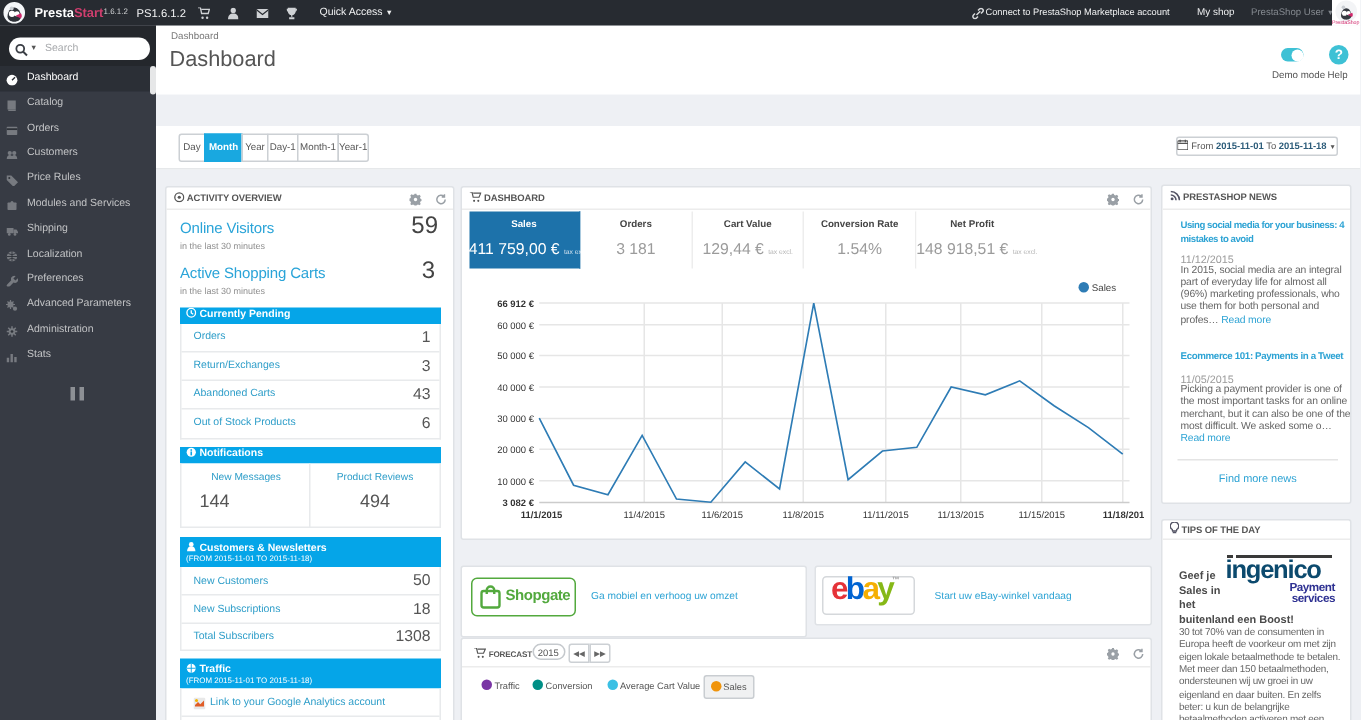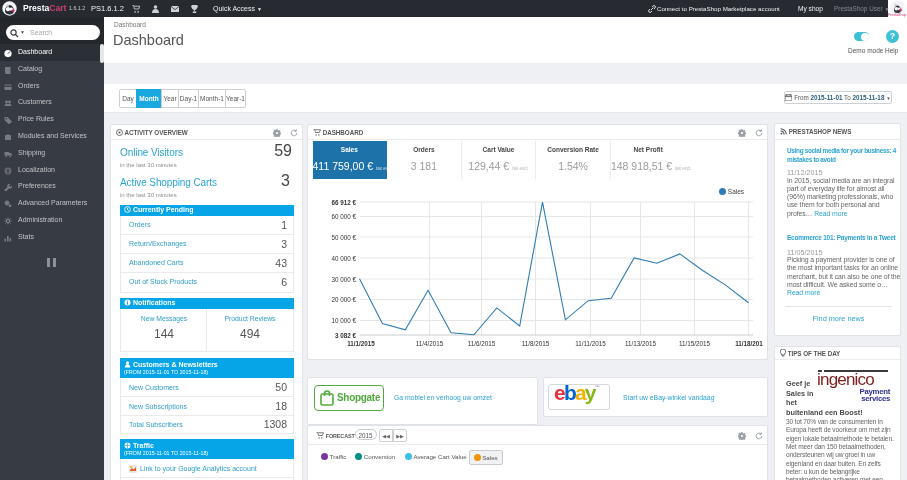--- a/index.html
+++ b/index.html
@@ -43,21 +43,21 @@
 
 <div id="topbar">
   <div class="ico" style="left:2px;top:1px"><svg width="15" height="15" viewBox="0 0 15 15">
         <circle cx="7.5" cy="7.5" r="7.2" fill="#f4f6f8"></circle>
         <path d="M3 10c0-3 2-6 4.5-6S12 7 12 10c0 2-2 3.5-4.5 3.5S3 12 3 10z" fill="#2e3238"></path>
         <circle cx="6" cy="8.2" r="2.1" fill="#fff"></circle>
         <circle cx="9.3" cy="8.2" r="1.7" fill="#fff"></circle>
         <path d="M8.5 9.5l3.4-1.6c.9 1 .8 2.6-.1 3.4z" fill="#d0286b"></path>
         <circle cx="5.8" cy="4.6" r="1.3" fill="#c9cdd2"></circle>
       </svg></div>
-  <div class="it" style="left:23px;font-size:8.6px;font-weight:bold;color:#fff">Presta<span style="color:#cf3e6e">Cart</span></div>
+  <div class="it" style="left:23px;font-size:8.6px;font-weight:bold;color:#fff">Presta<span style="color:#cf3e6e">Start</span></div>
   <div class="it" style="left:69px;font-size:5.3px;color:#cfd1d3">1.6.1.2</div>
   <div class="it" style="left:91px;font-size:7.5px;color:#f2f3f4">PS1.6.1.2</div>
   <div class="ico" style="left:132px;top:5px"><svg width="8" height="8" viewBox="0 0 10 10">
         <path d="M0 0h2l1 5h5.5l1-3.5H3" fill="none" stroke="#cfd2d5" stroke-width="1.1"></path>
         <circle cx="3.8" cy="8.6" r="1" fill="#cfd2d5"></circle>
         <circle cx="7.6" cy="8.6" r="1" fill="#cfd2d5"></circle>
       </svg></div>
   <div class="ico" style="left:152px;top:5px"><svg width="7" height="8" viewBox="0 0 8 9">
         <circle cx="4" cy="2.2" r="2" fill="#cfd2d5"></circle>
         <path d="M0 9c0-3 1.6-4.5 4-4.5S8 6 8 9z" fill="#cfd2d5"></path>
@@ -225,21 +225,21 @@
     </div>
 
     <div class="bluebar" style="top:173px;height:10.5px;line-height:10.5px"><svg style="vertical-align:-1px;margin-left:4px" width="7" height="7" viewBox="0 0 8 8">
           <circle cx="4" cy="4" r="3.5" fill="#fff"></circle>
           <rect x="3.4" y="1.7" width="1.2" height="1.2" fill="#05a5e8"></rect>
           <rect x="3.4" y="3.4" width="1.2" height="3" fill="#05a5e8"></rect>
         </svg> Notifications</div>
     <div class="dtable" style="top:183.5px;height:43px">
       <div style="position:absolute;left:0;top:0;width:86px;height:43px;border-right:1px solid #e8eaec">
         <div style="position:absolute;left:0;width:86px;top:6px;text-align:center;font-size:6.8px;color:#2f9ec9">New Messages</div>
-        <div style="position:absolute;left:0;width:86px;top:18px;text-align:center;font-size:12px;color:#555">144</div>
+        <div style="position:absolute;left:12px;width:86px;top:18px;font-size:12px;color:#555">144</div>
       </div>
       <div style="position:absolute;left:86px;top:0;width:86px;height:43px">
         <div style="position:absolute;left:0;width:86px;top:6px;text-align:center;font-size:6.8px;color:#2f9ec9">Product Reviews</div>
         <div style="position:absolute;left:0;width:86px;top:18px;text-align:center;font-size:12px;color:#555">494</div>
       </div>
     </div>
 
     <div class="bluebar" style="top:233px;height:20px">
       <div style="padding:2.5px 0 0 4px;line-height:8px"><svg style="vertical-align:-1px" width="7" height="7" viewBox="0 0 8 8">
             <circle cx="4" cy="2.2" r="1.8" fill="#fff"></circle>
@@ -419,20 +419,20 @@
   <div class="panel" style="left:670px;top:329px;width:127px;height:158px;overflow:hidden">
     <div class="phead" style="height:13px;line-height:13px"><svg style="vertical-align:-1px" width="6" height="8" viewBox="0 0 6 8">
           <path d="M3 0a2.7 2.7 0 011.5 5L4.3 6H1.7L1.5 5A2.7 2.7 0 013 0z" fill="none" stroke="#556" stroke-width="0.9"></path>
           <path d="M1.8 7h2.4" stroke="#556" stroke-width="0.9"></path>
         </svg> TIPS OF THE DAY</div>
     <div style="position:absolute;left:42px;top:23px;width:73px">
       <div style="position:relative;height:2px">
           <span style="position:absolute;left:1px;top:0;width:4px;height:2px;background:#3a3a39"></span>
           <span style="position:absolute;left:7px;top:0;width:64px;height:2px;background:#3a3a39"></span>
         </div>
-      <div style="font-size:17px;color:#7f1d1d;font-weight:normal;letter-spacing:-.8px;line-height:13px;margin-top:1px">ingenico</div>
+      <div style="font-size:17px;color:#0c4a6e;font-weight:bold;letter-spacing:-.8px;line-height:13px;margin-top:1px">ingenico</div>
       <div style="text-align:right;color:#2e3192;font-weight:bold;font-size:7.8px;line-height:7.4px;letter-spacing:-.3px;margin-top:2px">Payment<br>services</div>
     </div>
     <div style="position:absolute;left:11px;top:32px;width:34px;font-size:7.3px;font-weight:bold;color:#4a4a4a;line-height:9.6px">Geef je Sales in het</div>
     <div style="position:absolute;left:11px;top:61px;font-size:7.3px;font-weight:bold;color:#4a4a4a;white-space:nowrap">buitenland een Boost!</div>
     <div style="position:absolute;left:11px;top:71px;font-size:6.6px;color:#666;line-height:8.35px;white-space:nowrap;letter-spacing:-.15px">30 tot 70% van de consumenten in<br>Europa heeft de voorkeur om met zijn<br>eigen lokale betaalmethode te betalen.<br>Met meer dan 150 betaalmethoden,<br>ondersteunen wij uw groei in uw<br>eigenland en daar buiten. En zelfs<br>beter: u kun de belangrijke<br>betaalmethoden activeren met een…</div>
   </div>
 </div>
 
 </body></html>

